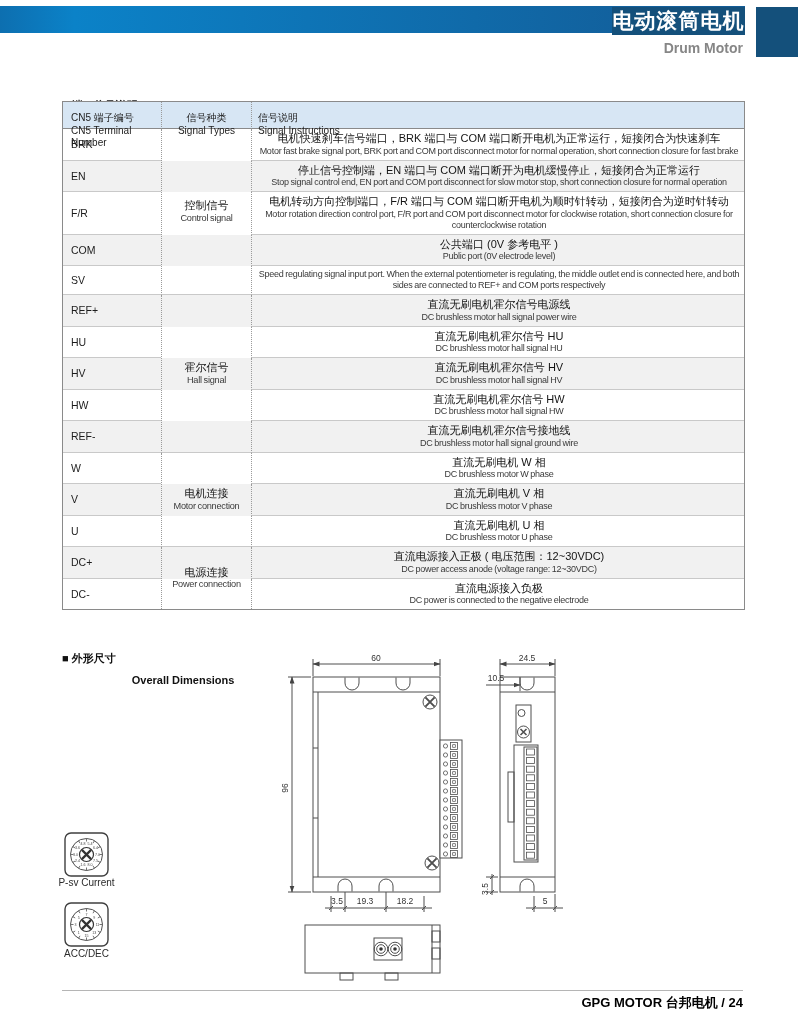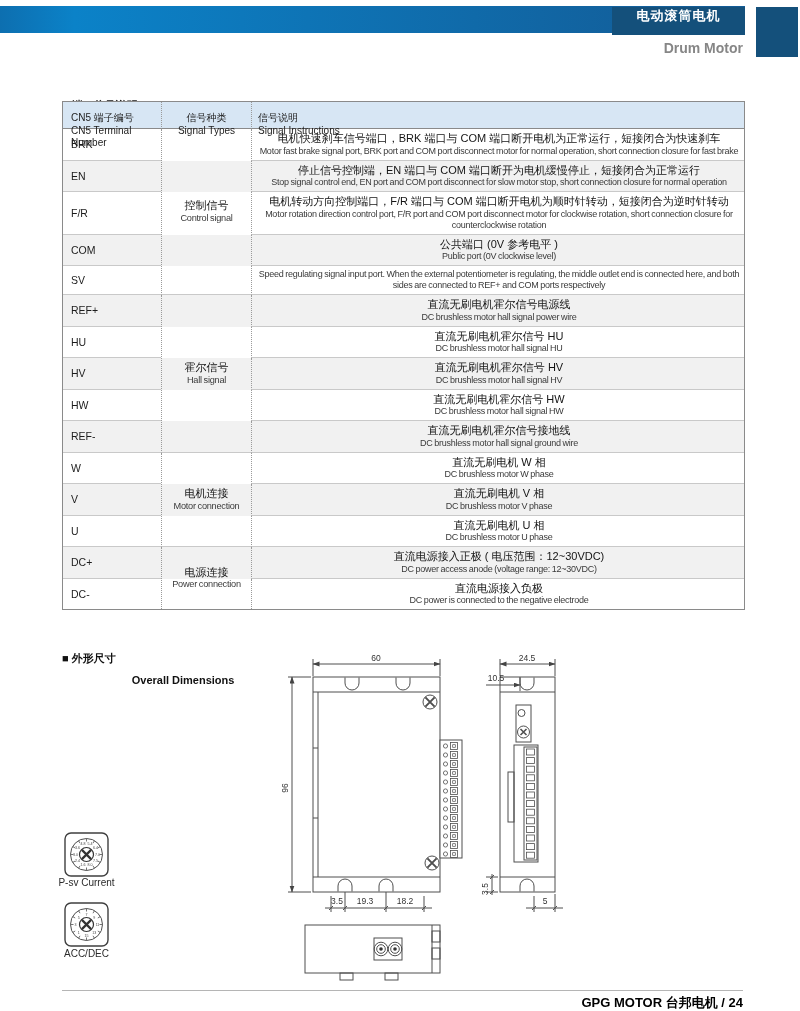--- a/index.html
+++ b/index.html
@@ -3,21 +3,21 @@
 <meta charset="utf-8">
 <style>
   html,body{margin:0;padding:0;background:#fff;}
   body{width:800px;height:1011px;position:relative;overflow:hidden;
        font-family:"Liberation Sans",sans-serif;-webkit-font-smoothing:antialiased;}
 
   
   .band{position:absolute;left:0;top:6px;width:745px;height:27px;
         background:linear-gradient(90deg,#0d6fb0 0%,#0b82c8 10%,#135c97 95%);}
   .title-box{position:absolute;left:612px;top:7px;width:133px;height:28px;background:#14507b;
-             color:#fff;font-size:13px;font-weight:bold;letter-spacing:1px;
+             color:#fff;font-size:21px;font-weight:bold;letter-spacing:1px;
              display:flex;align-items:flex-start;justify-content:center;}
   .corner-box{position:absolute;left:756px;top:7px;width:42px;height:50px;background:#14507b;}
   .subtitle{position:absolute;right:57px;top:40px;font-size:14px;font-weight:bold;color:#868686;padding-left:14px;}
 
   
   .sec-title{position:absolute;left:62px;display:flex;align-items:center;gap:14px;
              font-weight:bold;font-size:11px;color:#111;}
   .sec-title .en-part{margin-left:2px;margin-top:44px;}
 
   
@@ -117,21 +117,21 @@
     <div class="en">Stop signal control end, EN port and COM port disconnect for slow motor stop, short connection closure for normal operation</div>
   </div>
   <div class="cell t" style="grid-row:4">F/R</div>
   <div class="cell d" style="grid-row:4">
     <div class="cn">电机转动方向控制端口，F/R 端口与 COM 端口断开电机为顺时针转动，短接闭合为逆时针转动</div>
     <div class="en">Motor rotation direction control port, F/R port and COM port disconnect motor for clockwise rotation, short connection closure for counterclockwise rotation</div>
   </div>
   <div class="cell t" style="grid-row:5">COM</div>
   <div class="cell d" style="grid-row:5">
     <div class="cn">公共端口 (0V 参考电平 )</div>
-    <div class="en">Public port (0V clockwise level)</div>
+    <div class="en">Public port (0V electrode level)</div>
   </div>
   <div class="cell t" style="grid-row:6">SV</div>
   <div class="cell d" style="grid-row:6">
     <div class="en">Speed regulating signal input port. When the external potentiometer is regulating, the middle outlet end is connected here, and both sides are connected to REF+ and COM ports respectively</div>
   </div>
   <div class="cell t" style="grid-row:7">REF+</div>
   <div class="cell d" style="grid-row:7">
     <div class="cn">直流无刷电机霍尔信号电源线</div>
     <div class="en">DC brushless motor hall signal power wire</div>
   </div>

